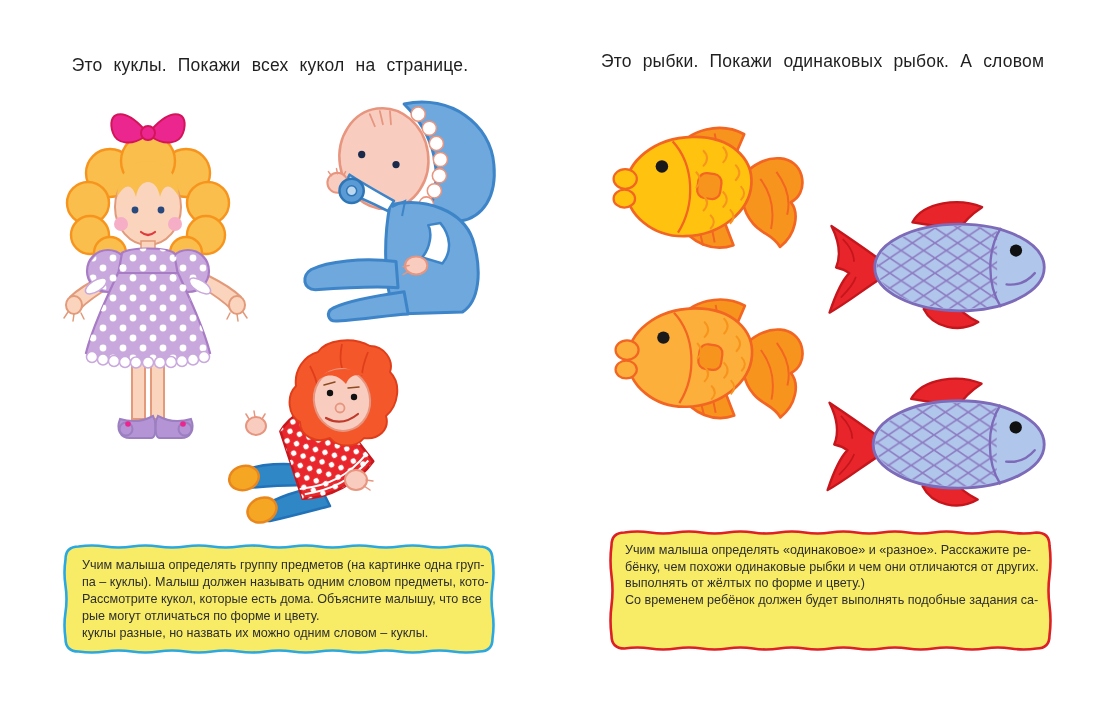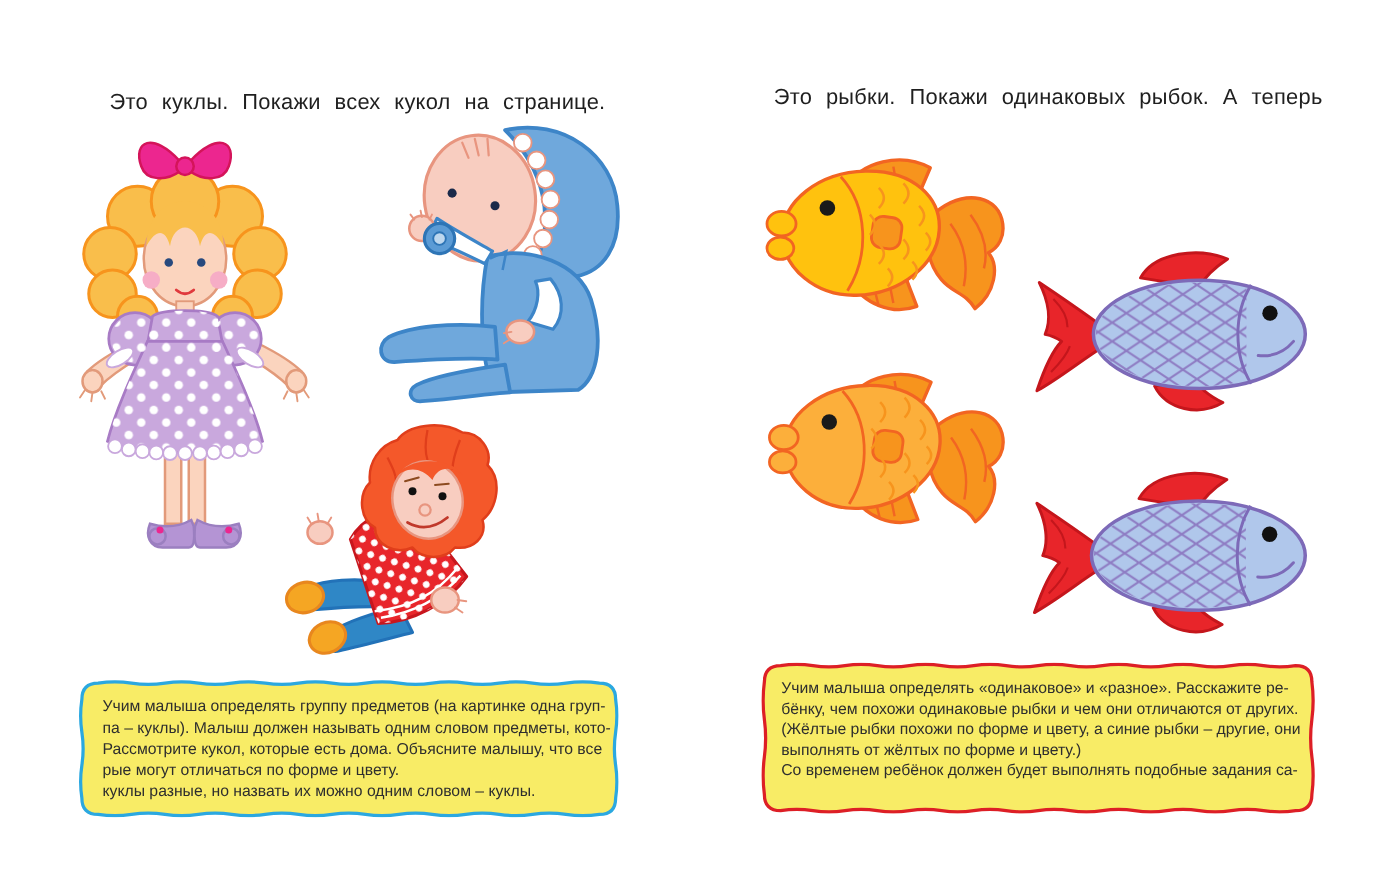--- a/index.html
+++ b/index.html
@@ -7,21 +7,21 @@
     width:1099px;height:701px;position:relative;overflow:hidden;
     background:var(--page-bg,#fff);
     font-family:"Liberation Sans","DejaVu Sans",sans-serif;
   }
   .spread{position:absolute;inset:0;}
   .page{position:absolute;top:0;height:701px;}
   .page.left{left:0;width:550px;}
   .page.right{left:550px;width:549px;}
 
   .title{
-    position:absolute;margin:16px;font-weight:normal;
+    position:absolute;margin:0;font-weight:normal;
     font-size:17.5px;line-height:28px;color:var(--title-text,#1f1f1f);
     text-align:center;word-spacing:6px;letter-spacing:.2px;white-space:nowrap;
   }
   .title span{display:block;}
   .page.left .title{left:40px;top:51px;width:460px;}
   .page.right .title{left:20px;top:47px;width:505px;}
 
   .art{position:absolute;}
   .doll-blonde{left:58px;top:103px;width:195px;height:337px;}
   .doll-baby{left:291px;top:98px;width:207px;height:226px;}
@@ -249,21 +249,21 @@
         <div class="nline">па – куклы). Малыш должен называть одним словом предметы, кото-</div>
         <div class="nline">Рассмотрите кукол, которые есть дома. Объясните малышу, что все</div>
         <div class="nline">рые могут отличаться по форме и цвету.</div>
         <div class="nline">куклы разные, но назвать их можно одним словом – куклы.</div>
       </div>
     </div>
   </section>
 
   <section class="page right">
     <h1 class="title">
-      <span>Это рыбки. Покажи одинаковых рыбок. А теперь</span>
+      <span>Это рыбки. Покажи одинаковых рыбок. А словом</span>
     </h1>
 
     <svg class="art goldfish-1" viewBox="0 0 228 150">
         <use href="#gfish"></use>
       </svg>
     <svg class="art goldfish-2" viewBox="0 0 228 150">
         <use href="#gfish"></use>
       </svg>
     <svg class="art bluefish-1" viewBox="0 0 240 147">
         <use href="#bfish"></use>
@@ -272,19 +272,18 @@
         <use href="#bfish"></use>
       </svg>
 
     <div class="note note-right">
       <svg class="note-bg" viewBox="0 0 443 121">
           <path d="M 15.5 2.5 Q 28.4 0.5 41.3 2.5 Q 54.1 4.5 67.0 2.5 Q 79.9 0.5 92.8 2.5 Q 105.6 4.5 118.5 2.5 Q 131.4 0.5 144.3 2.5 Q 157.1 4.5 170.0 2.5 Q 182.9 0.5 195.8 2.5 Q 208.6 4.5 221.5 2.5 Q 234.4 0.5 247.3 2.5 Q 260.1 4.5 273.0 2.5 Q 285.9 0.5 298.8 2.5 Q 311.6 4.5 324.5 2.5 Q 337.4 0.5 350.3 2.5 Q 363.1 4.5 376.0 2.5 Q 388.9 0.5 401.8 2.5 Q 414.6 4.5 427.5 2.5 Q 440.5 2.5 440.5 15.5 Q 442.5 30.5 440.5 45.5 Q 438.5 60.5 440.5 75.5 Q 442.5 90.5 440.5 105.5 Q 440.5 118.5 427.5 118.5 Q 414.6 120.5 401.8 118.5 Q 388.9 116.5 376.0 118.5 Q 363.1 120.5 350.3 118.5 Q 337.4 116.5 324.5 118.5 Q 311.6 120.5 298.8 118.5 Q 285.9 116.5 273.0 118.5 Q 260.1 120.5 247.3 118.5 Q 234.4 116.5 221.5 118.5 Q 208.6 120.5 195.8 118.5 Q 182.9 116.5 170.0 118.5 Q 157.1 120.5 144.3 118.5 Q 131.4 116.5 118.5 118.5 Q 105.6 120.5 92.8 118.5 Q 79.9 116.5 67.0 118.5 Q 54.1 120.5 41.3 118.5 Q 28.4 116.5 15.5 118.5 Q 2.5 118.5 2.5 105.5 Q 0.5 90.5 2.5 75.5 Q 4.5 60.5 2.5 45.5 Q 0.5 30.5 2.5 15.5 Q 2.5 2.5 15.5 2.5 Z"></path>
         </svg>
       <div class="note-text">
         <div class="nline">Учим малыша определять «одинаковое» и «разное». Расскажите ре-</div>
         <div class="nline">бёнку, чем похожи одинаковые рыбки и чем они отличаются от других.</div>
-        <div class="nline">(Жёлтые рыбки похожи по форме и цвету, а синие рыбки – другие, они</div>
         <div class="nline">выполнять от жёлтых по форме и цвету.)</div>
         <div class="nline">Со временем ребёнок должен будет выполнять подобные задания са-</div>
       </div>
     </div>
   </section>
 </div>
 
 </body></html>

